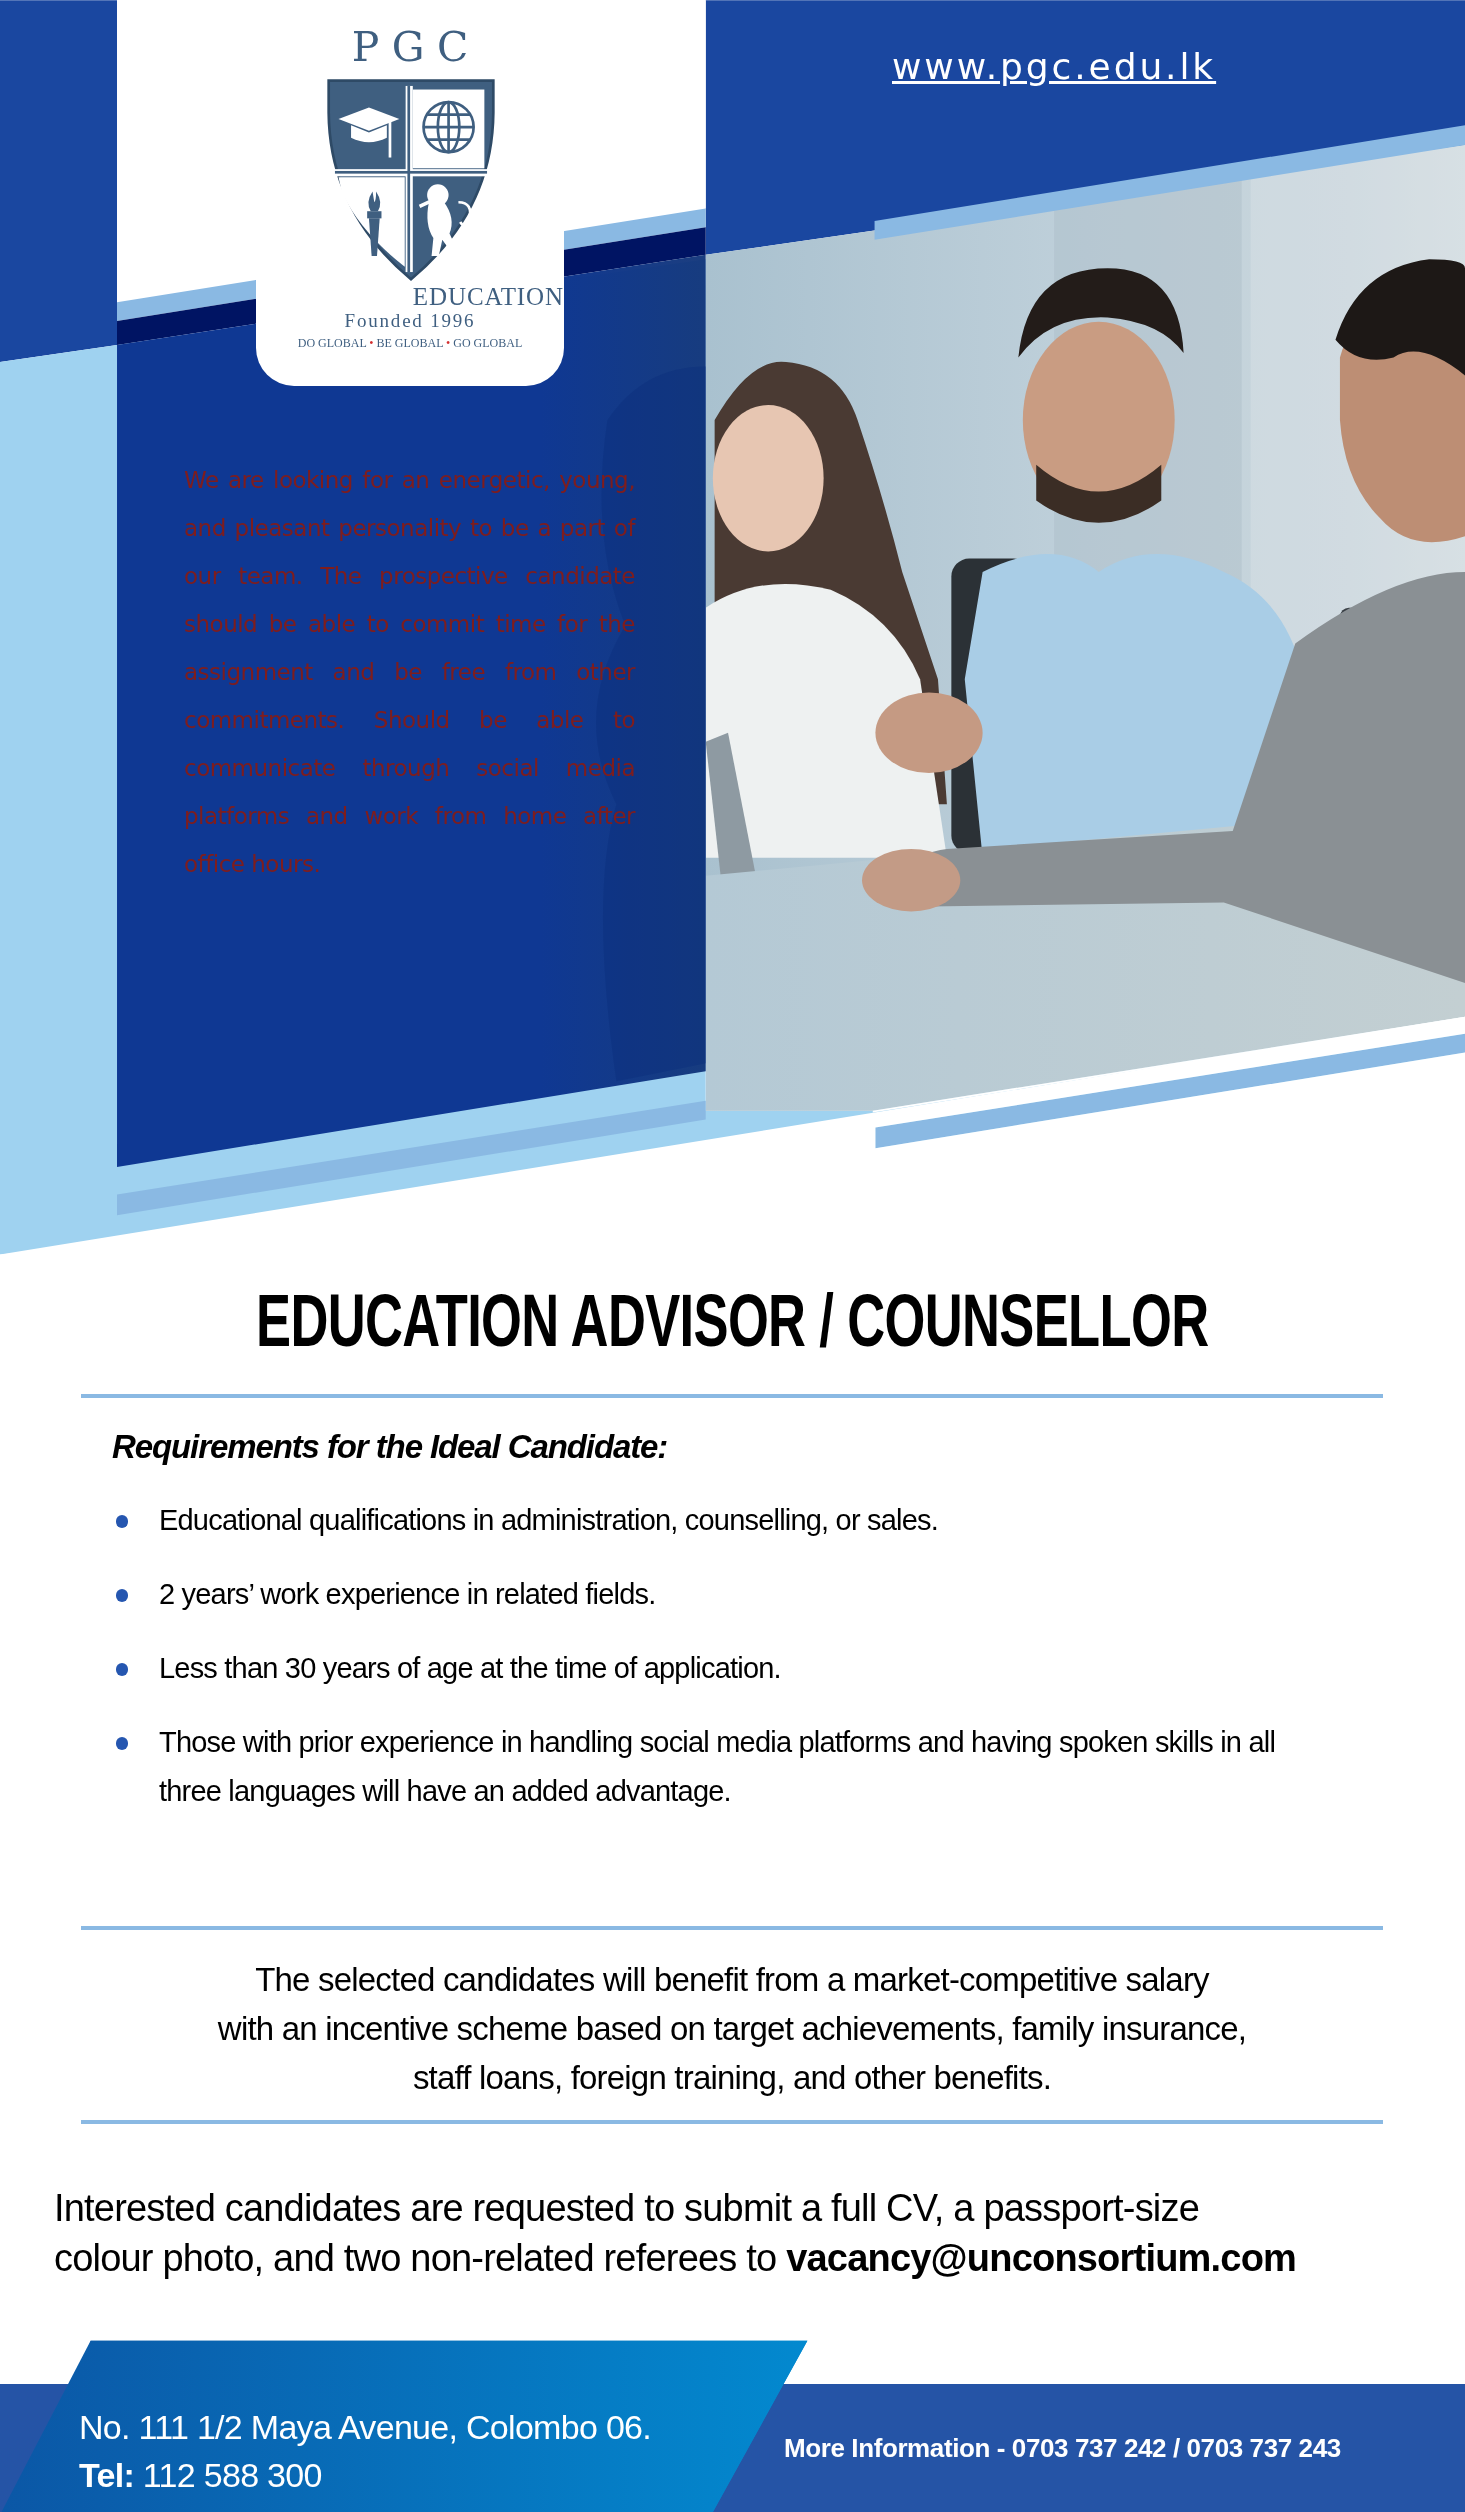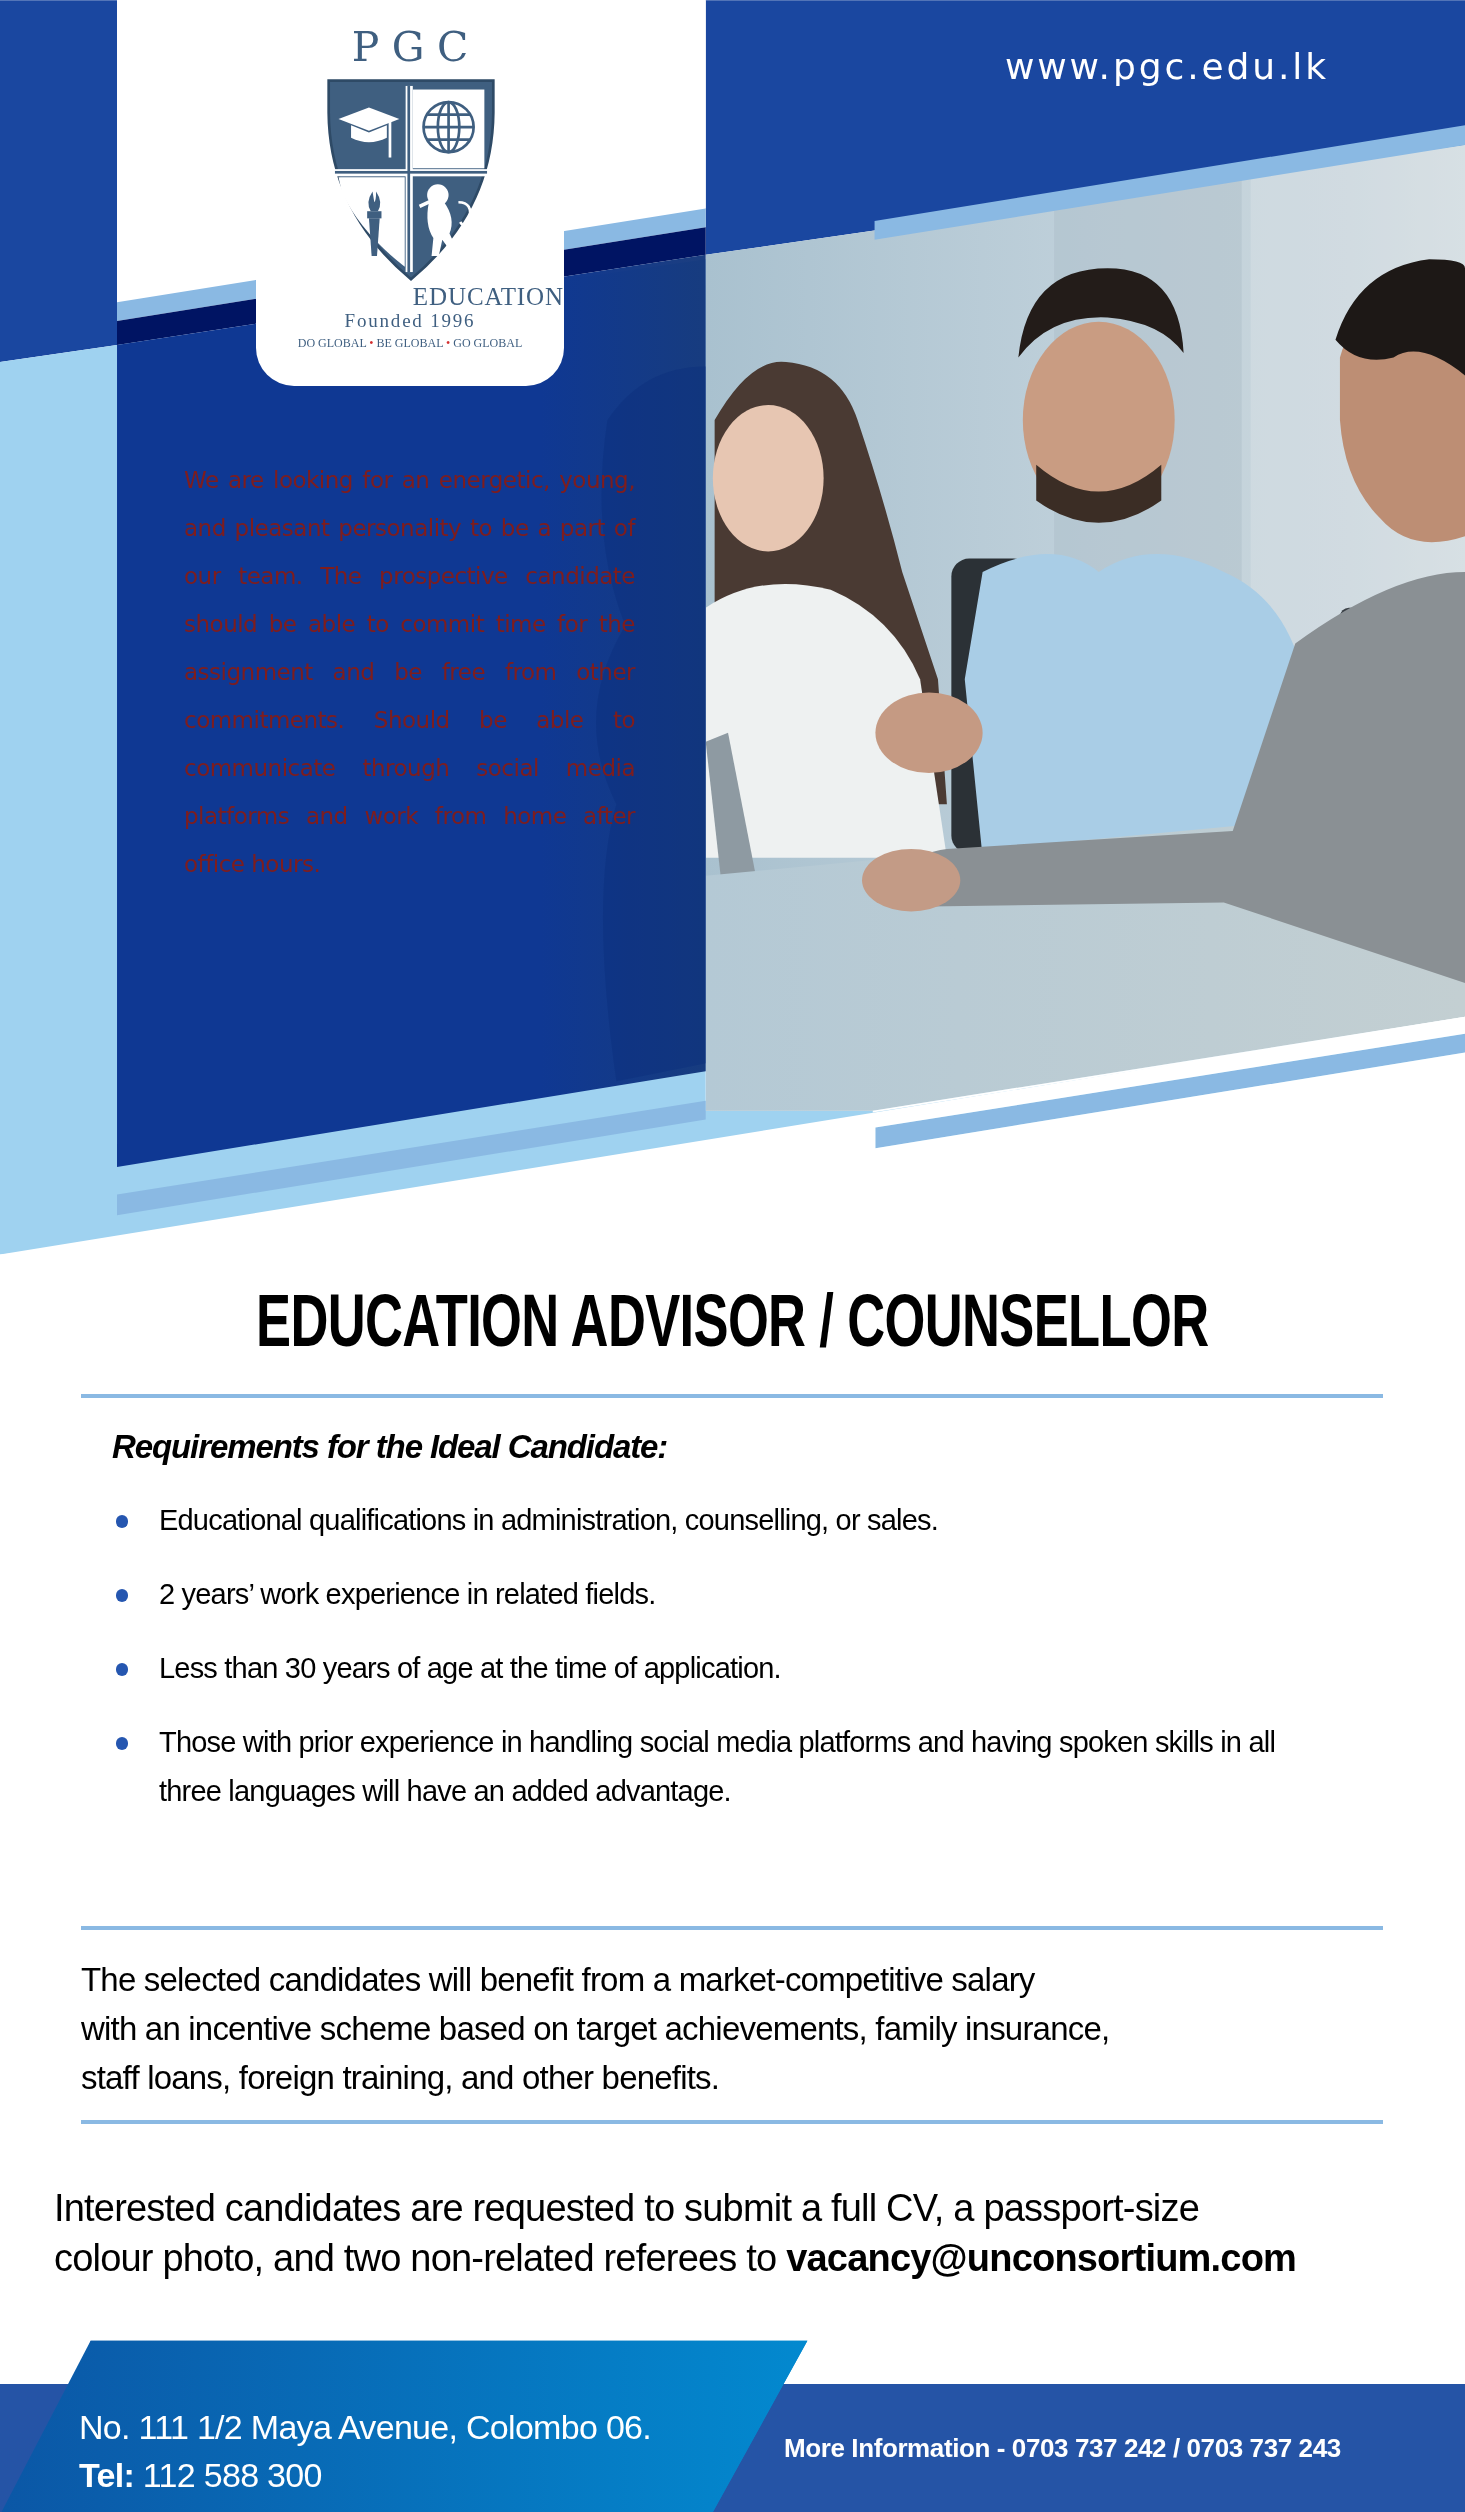--- a/index.html
+++ b/index.html
@@ -1,34 +1,34 @@
 <!DOCTYPE html>
 <html style="font-size:14.3px"><head>
 <meta charset="utf-8">
 <style>
   html, body { margin: 0; padding: 0; }
   body { width: 1465px; height: 2512px; position: relative; overflow: hidden; background: #ffffff; font-family: "Liberation Sans", sans-serif; }
   .abs { position: absolute; }
   #bg-svg { position: absolute; left: 0; top: 0; width: 1465px; height: 1269px; }
-  .url { left: 864px; top: 46px; width: 465px; text-align: right; color: #ffffff; font-size: 36px; letter-spacing: 2.9px; font-family: "DejaVu Sans", sans-serif; font-weight: normal; }
+  .url { left: 892px; top: 46px; width: 465px; text-align: left; color: #ffffff; font-size: 36px; letter-spacing: 2.9px; font-family: "DejaVu Sans", sans-serif; font-weight: normal; text-decoration: underline; }
   .logo-card { left: 256px; top: 0; width: 308px; height: 386px; background: #fff; border-radius: 0 0 38px 38px; }
   .logo-pgc { left: 256px; top: 27px; width: 308px; text-align: center; font-family: "DejaVu Serif", serif; font-size: 41px; letter-spacing: 12.5px; color: #3f5f80; line-height: 1; text-indent: 12.5px; }
   .logo-edu { left: 256px; top: 284px; width: 308px; text-align: right; font-family: "Liberation Serif", serif; font-size: 25px; color: #3f5f80; letter-spacing: 0.9px; line-height: 1; }
   .logo-founded { left: 256px; top: 311px; width: 308px; text-align: center; font-family: "Liberation Serif", serif; font-size: 19px; color: #3f5f80; letter-spacing: 1.8px; line-height: 1; }
   .logo-tag { left: 256px; top: 337px; width: 308px; text-align: center; font-family: "Liberation Serif", serif; font-size: 12px; color: #3f5f80; line-height: 1; white-space: nowrap; }
   .logo-tag .dot { color: #d32f2f; }
   .intro { left: 184px; top: 456px; width: 451px; color: #7f1d1d; font-family: "DejaVu Sans", sans-serif; font-size: 23px; line-height: 48px; text-align: justify; letter-spacing: -0.5px; }
   .title-wrap { left: 0; top: 1276px; width: 1465px; height: 89px; text-align: center; }
   .title { display: inline-block; font-family: "Liberation Sans", sans-serif; font-weight: bold; font-size: 75px; color: #000; line-height: 89px; transform: scaleX(0.70); transform-origin: center; white-space: nowrap; letter-spacing: -0.9px; }
   .divider { left: 81px; width: 1302px; height: 3.6px; background: #8ab9e3; }
   .req-heading { left: 112px; top: 1424px; font-size: 33px; font-weight: bold; font-style: italic; color: #000; line-height: 46px; letter-spacing: -1.1px; }
   .req-list { left: 112px; top: 1496px; width: 1251px; margin: 0; padding: 0; list-style: none; }
   .req-item { position: relative; padding-left: 47px; font-size: 29px; line-height: 49px; color: #000; margin-bottom: 25px; letter-spacing: -0.8px; }
   .req-bullet { position: absolute; left: 3.6px; top: 19px; width: 12.5px; height: 12.5px; border-radius: 50%; background: #2556b0; }
-  .benefits { left: 81px; top: 1955px; width: 1302px; text-align: left; font-size: 33px; line-height: 49px; color: #000; letter-spacing: -0.8px; }
+  .benefits { left: 81px; top: 1955px; width: 1302px; text-align: center; font-size: 33px; line-height: 49px; color: #000; letter-spacing: -0.8px; }
   .apply { left: 54px; top: 2183px; width: 1358px; text-align: left; font-size: 38px; line-height: 50px; color: #000; letter-spacing: -0.8px; }
   .apply b { font-weight: bold; }
   .footer-band { left: 0; top: 2384px; width: 1465px; height: 128px; background: #2554a6; }
   #footer-svg { position: absolute; left: 0; top: 2323px; width: 1465px; height: 189px; }
   .addr { left: 79px; top: 2403px; color: #fff; font-size: 34px; line-height: 48px; white-space: nowrap; letter-spacing: -0.7px; }
   .addr b { font-weight: bold; }
   .more-info { left: 784px; top: 2432px; color: #fff; font-size: 26px; font-weight: bold; line-height: 32px; white-space: nowrap; letter-spacing: -0.4px; }
 </style>
 </head>
 <body>

